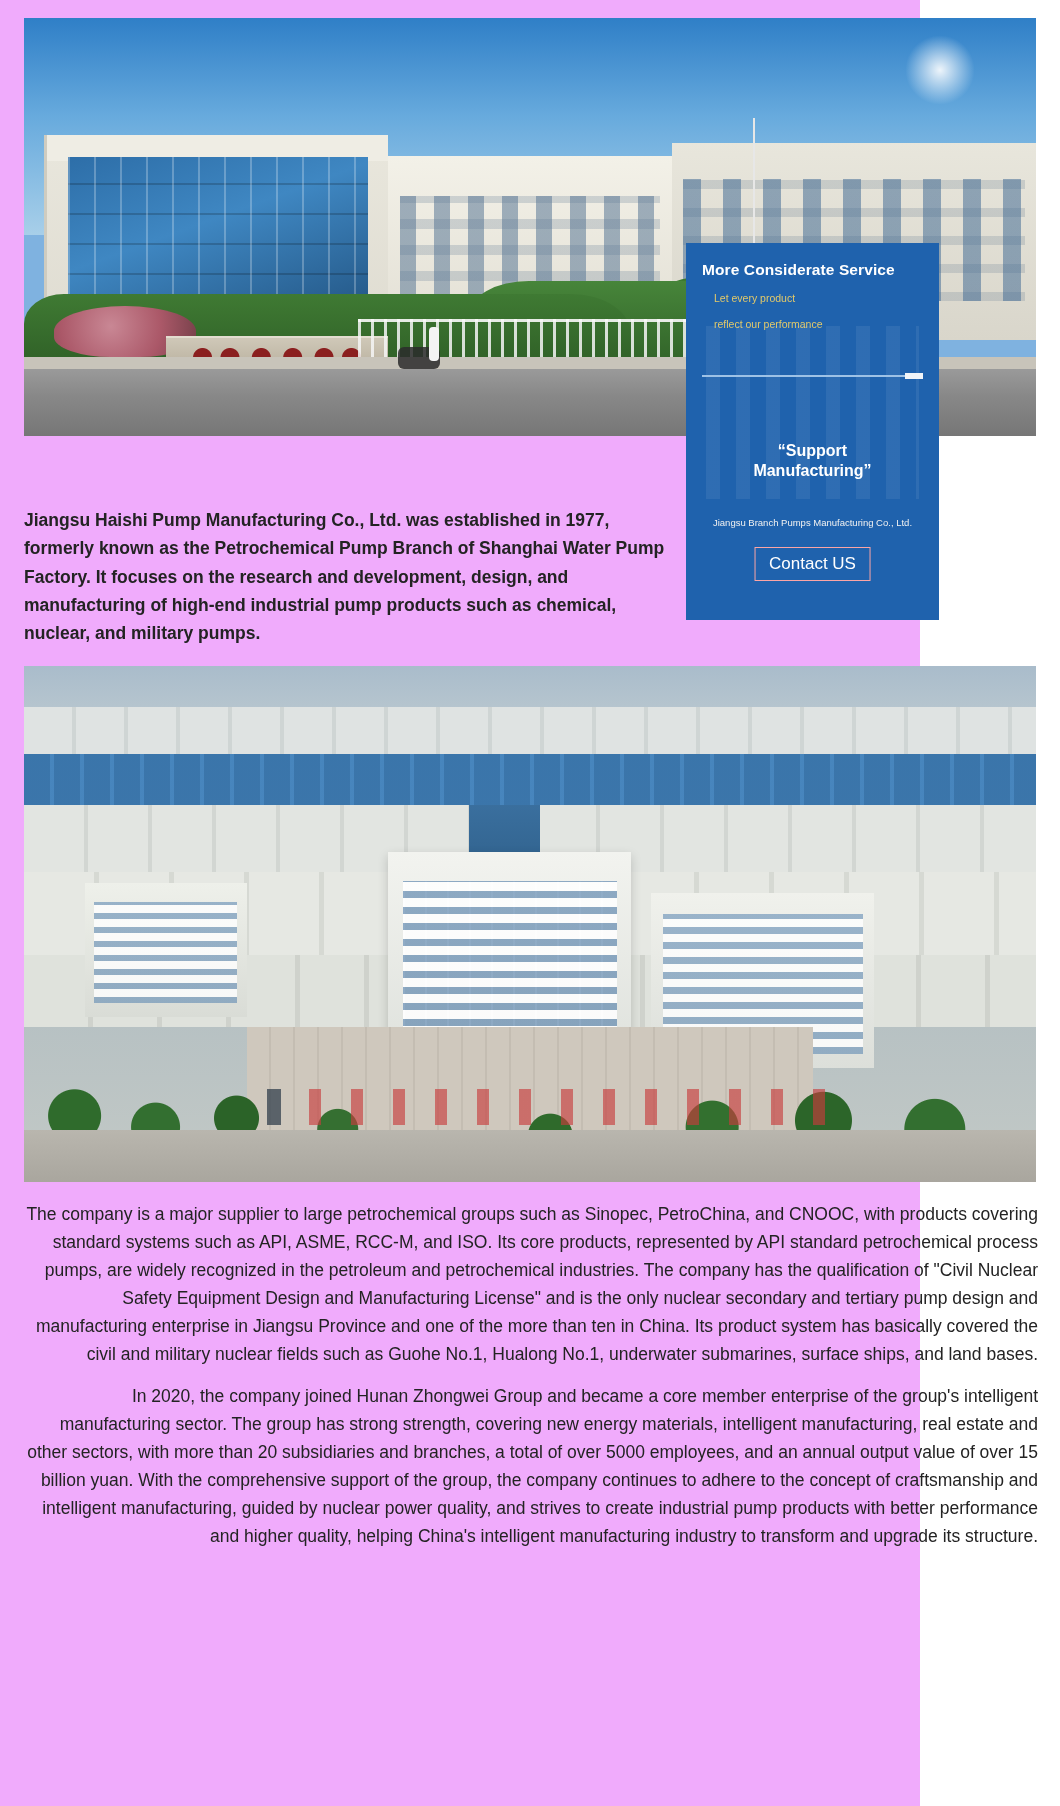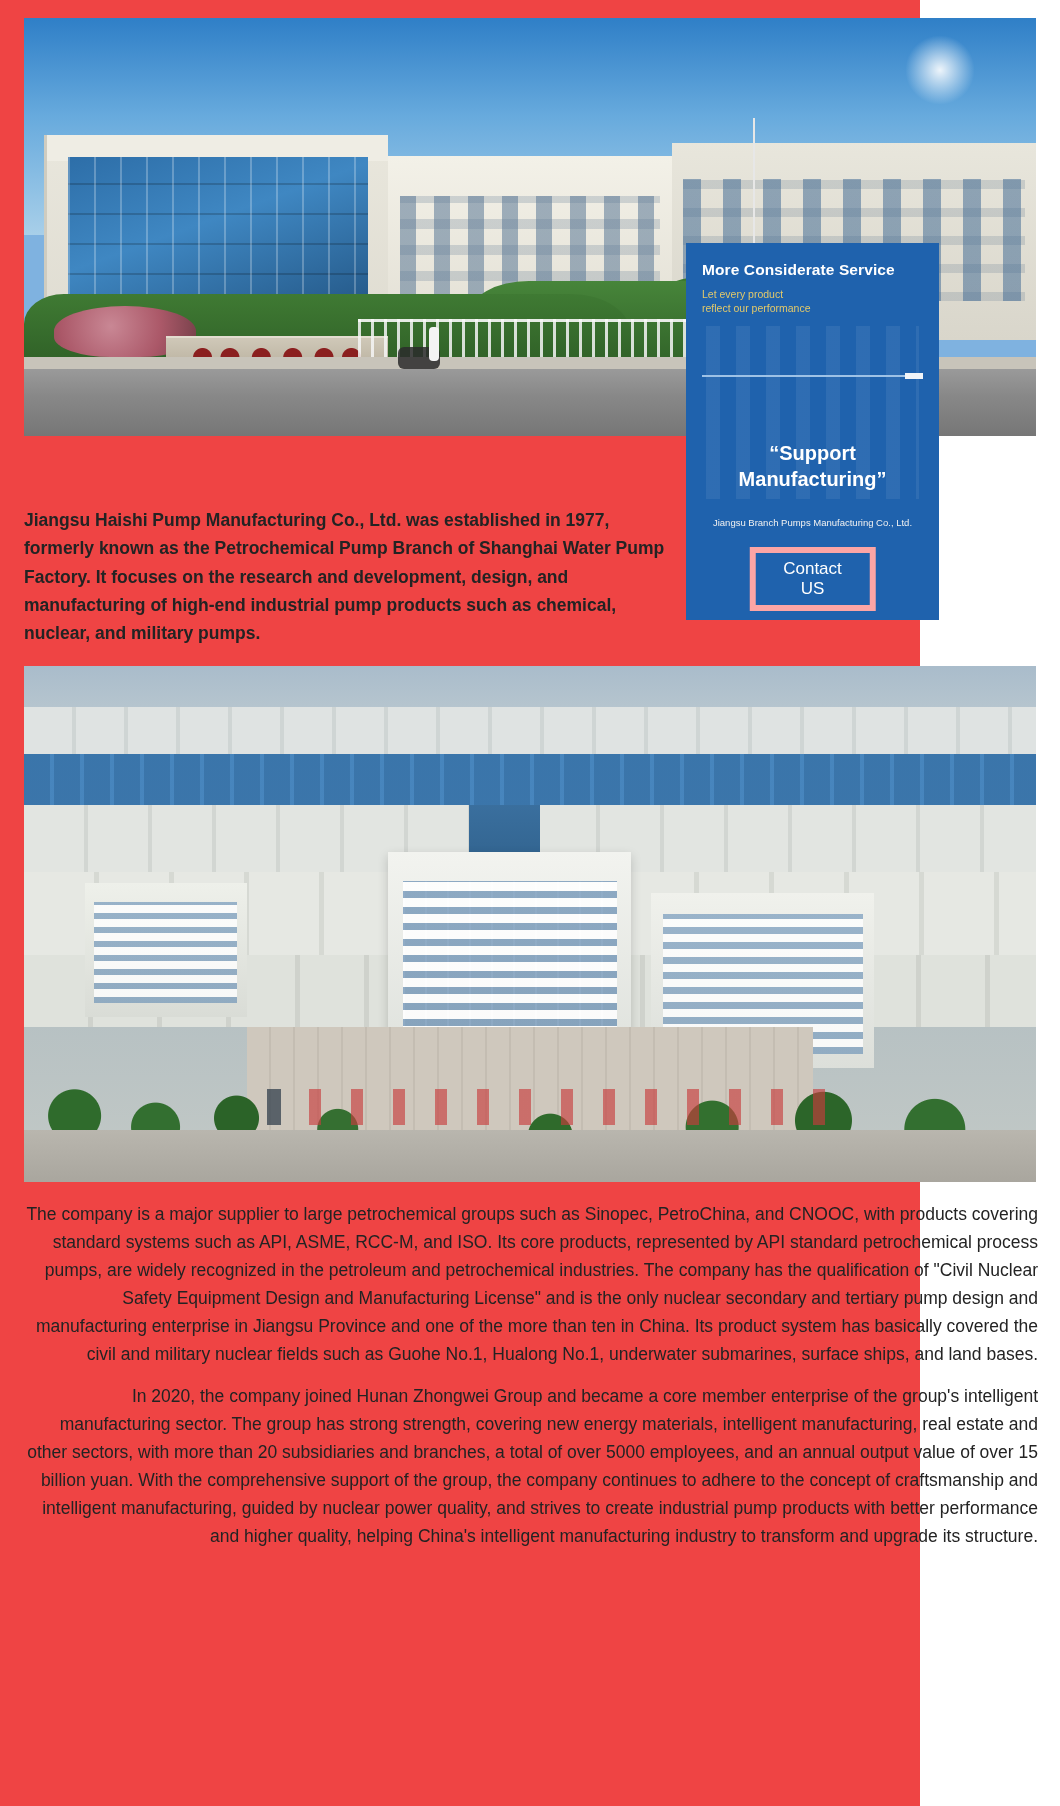--- a/index.html
+++ b/index.html
@@ -14,21 +14,21 @@
     position: relative;
     font-family: "Liberation Sans", sans-serif;
     color: #1a1a1a;
     overflow: hidden;
   }
 
   .page {
     position: relative;
     width: 920px;
     height: 1806px;
-    background: #ef4444;
+    background: #f0abfc;
     padding-left: 47px;
   }
 
   
   .hero {
     position: absolute;
     left: 24px;
     top: 18px;
     width: 1012px;
     height: 418px;
@@ -165,53 +165,53 @@
   .sc-title {
     font-size: 15.5px;
     font-weight: 700;
     letter-spacing: .1px;
     margin: 0 0 8px 0;
   }
   .sc-sub {
     font-size: 10.5px;
     line-height: 1.35;
     color: #e2c96a;
-    margin: 0;
+    margin: 12px;
   }
   .sc-rule {
     position: absolute;
     left: 16px; top: 132px;
     width: 221px; height: 2px;
     background: #9ec2e6;
   }
   .sc-rule::after{
     content:""; position:absolute; right:0; top:-2px; width:18px; height:6px; background:#f0f4f8;
   }
   .sc-quote {
     position: absolute;
     left: 0; right: 0; top: 198px;
     text-align: center;
-    font-size: 20px;
+    font-size: 16px;
     font-weight: 700;
     line-height: 1.28;
     padding: 0 14px;
   }
   .sc-company {
     position: absolute;
     left: 0; right: 0; top: 274px;
     text-align: center;
     font-size: 9.5px;
     color: #f1f1f1;
   }
   .sc-btn {
     position: absolute;
     left: 50%; transform: translateX(-50%);
     top: 304px;
     background: #1f62ad;
-    border: 6px solid #fca5a5;
+    border: 1px solid #fca5a5;
     color: #ffffff;
     font-size: 17px;
     font-family: "Liberation Sans", sans-serif;
     padding: 6px 14px;
     cursor: pointer;
   }
 
   
   .intro {
     position: absolute;

